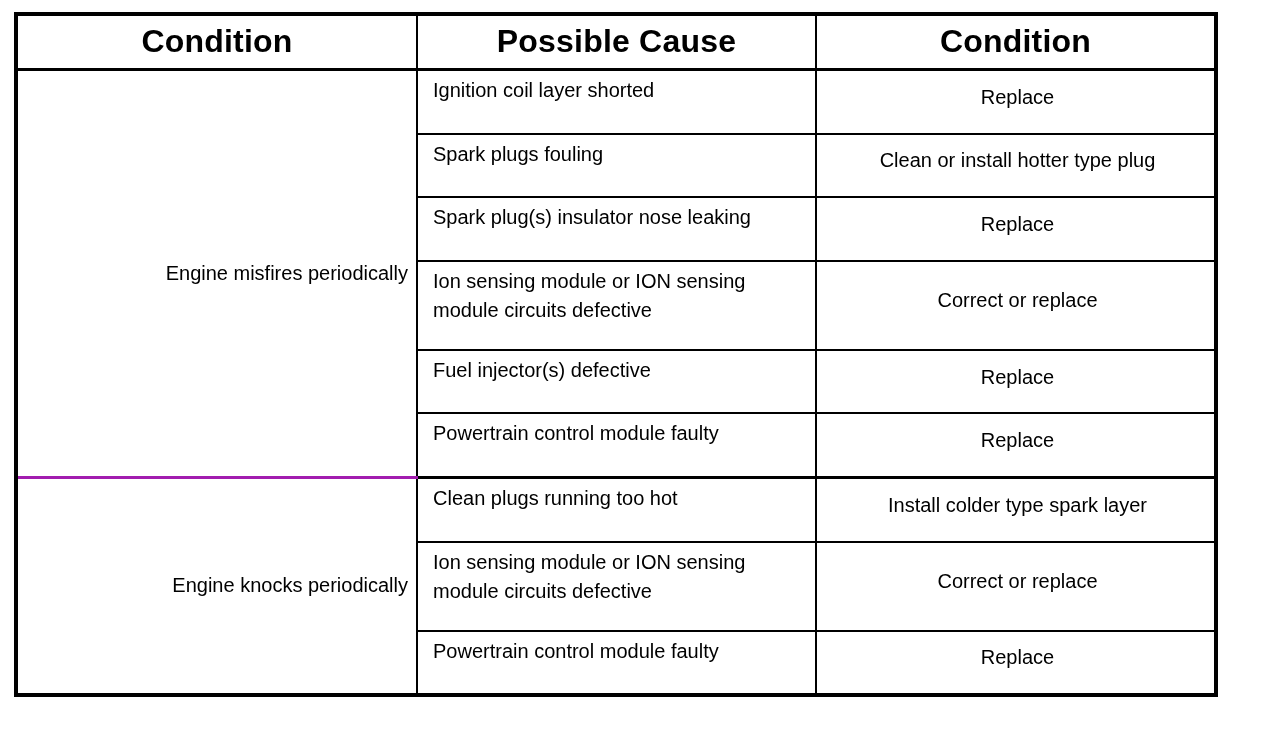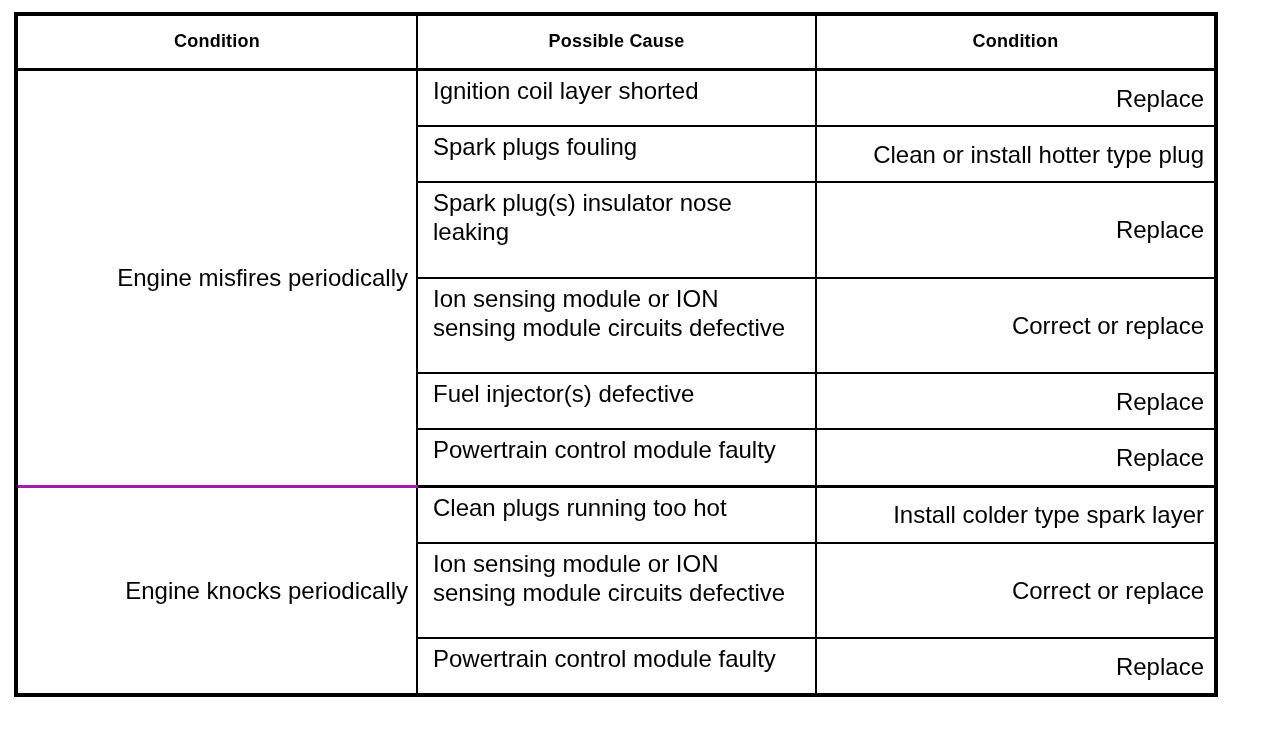--- a/index.html
+++ b/index.html
@@ -47,36 +47,36 @@
 
   th, td {
     border: 0;
     padding: 0;
     background: #ffffff;
     color: #000000;
   }
 
   
   thead th {
-    font-size: 18px;
+    font-size: 32px;
     font-weight: bold;
     text-align: center;
     letter-spacing: 0.2px;
     height: 52px;
     border-bottom: 3px solid #000000;
     vertical-align: middle;
     line-height: 1.1;
   }
   thead th.sep-right {
     border-right: 2px solid #000000;
   }
 
   
   tbody td {
-    font-size: 24px;
+    font-size: 20px;
     line-height: 29px;
     font-weight: normal;
     vertical-align: middle;
   }
 
   td.condition-cell {
     text-align: right;
     padding-left: 18px;
     padding-right: 8px;
     border-right: 2px solid #000000;
@@ -85,22 +85,22 @@
 
   td.cause-cell {
     text-align: left;
     padding: 5px 10px 5px 15px;
     border-right: 2px solid #000000;
     border-bottom: 2px solid #000000;
     vertical-align: top;
   }
 
   td.correction-cell {
-    text-align: right;
-    padding: 5px 10px 5px 14px;
+    text-align: center;
+    padding: 5px 10px 14px 14px;
     border-bottom: 2px solid #000000;
     vertical-align: middle;
   }
 
   
   tr.group-start td.cause-cell,
   tr.group-start td.correction-cell,
   tr.group-start td.condition-cell {
     border-top: 3px solid #000000;
   }

